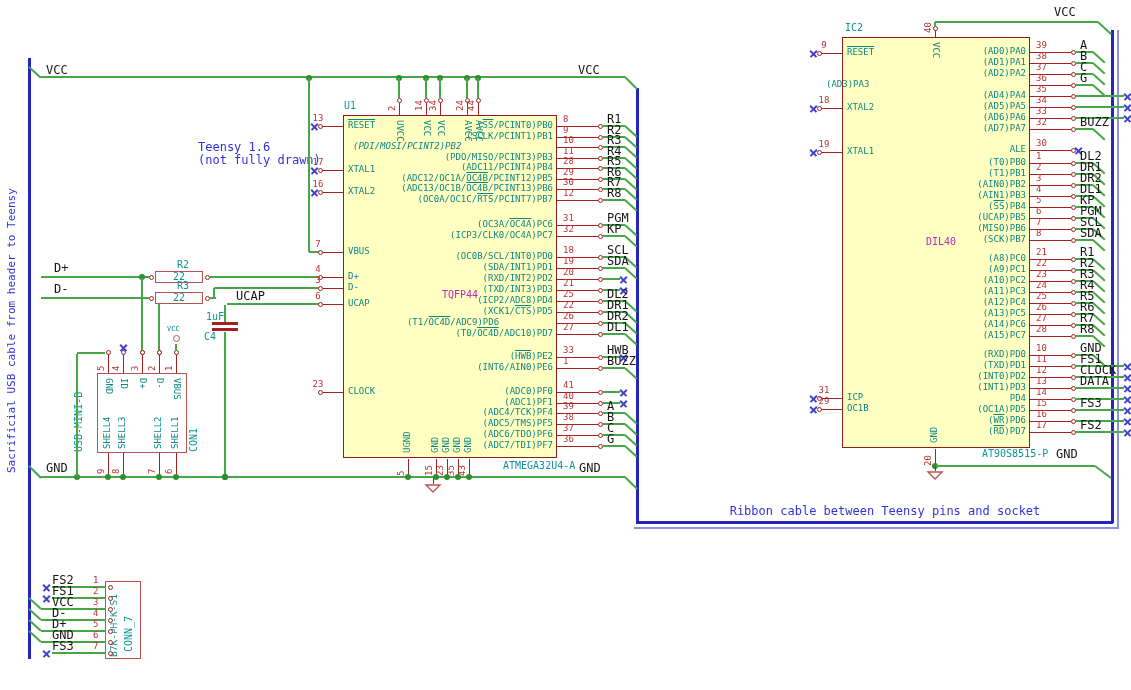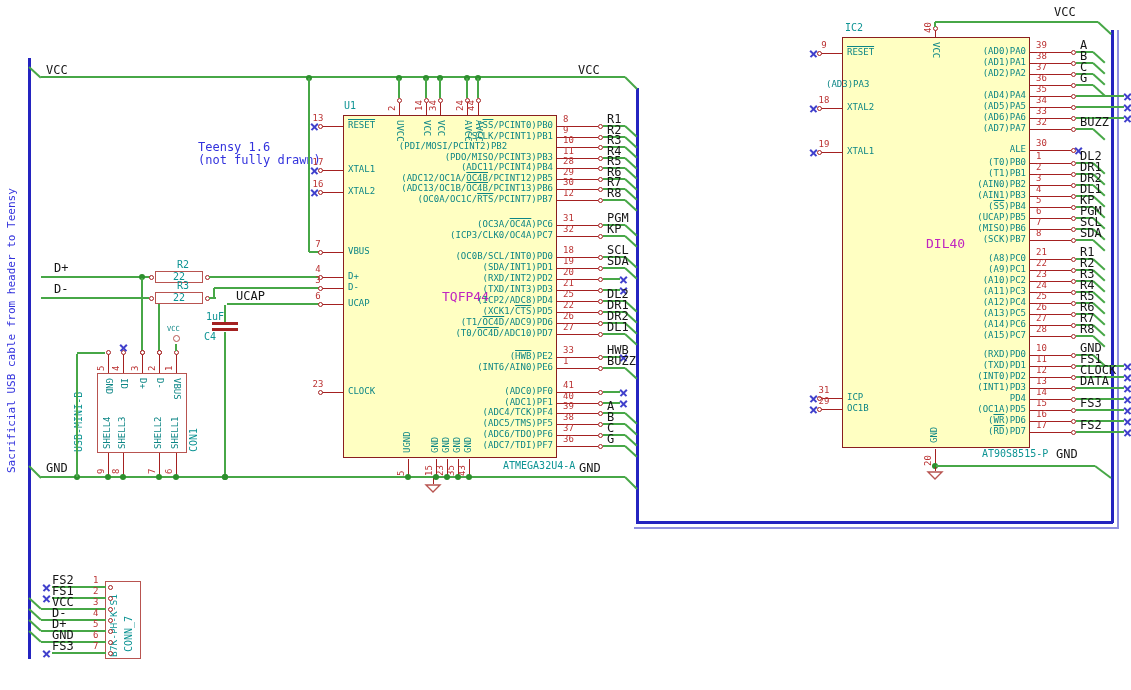--- a/index.html
+++ b/index.html
@@ -13,37 +13,38 @@
   .slant{position:absolute;height:2px;background:var(--wire);transform-origin:0 50%;}
   .dot{position:absolute;width:6px;height:6px;border-radius:50%;background:var(--junction);}
   .pcirc{position:absolute;width:5px;height:5px;border-radius:50%;border:1px solid var(--pin);background:#fff;box-sizing:border-box;}
   .ncx{position:absolute;width:9px;height:9px;}
   .ncx i{position:absolute;left:0;top:4px;width:9px;height:1.5px;background:var(--nc);}
   .ncx i.a{transform:rotate(45deg);} .ncx i.b{transform:rotate(-45deg);}
   .nlabel{position:absolute;font-size:12px;line-height:1;color:var(--netlabel);white-space:nowrap;}
   .pinnum{position:absolute;font-size:9px;line-height:1;color:var(--pinnum);white-space:nowrap;}
   .pinname{position:absolute;font-size:9px;line-height:1;color:var(--pinname);white-space:nowrap;}
   .ref{position:absolute;font-size:10px;line-height:1;color:var(--ref);white-space:nowrap;}
-  .fp{position:absolute;font-size:13px;line-height:1;color:var(--fp);white-space:nowrap;}
+  .fp{position:absolute;font-size:10px;line-height:1;color:var(--fp);white-space:nowrap;}
   .note{position:absolute;font-size:12px;line-height:1.15;color:var(--note);white-space:nowrap;}
   .vt{position:absolute;white-space:nowrap;line-height:1;}
   .ccw{transform:rotate(-90deg);transform-origin:0 0;}
   .cw{transform:rotate(90deg);transform-origin:0 0;}
   .icbody{position:absolute;background:var(--fill);border:1.6px solid var(--body);box-sizing:border-box;}
   .devbody{position:absolute;background:#fff;border:1.4px solid var(--dev);box-sizing:border-box;}
   .ov{text-decoration:overline;}
   svg{position:absolute;overflow:visible;}
 </style>
 </head>
 <body>
 
 <div id="canvas">
   <div class="note" style="left:198px;top:141px;">Teensy 1.6</div>
   <div class="note" style="left:198px;top:154px;">(not fully drawn)</div>
   <div class="note vt ccw" style="left:6px;top:473px;font-size:11px;">Sacrificial USB cable from header to Teensy</div>
+  <div class="note" style="left:660px;top:505px;width:450px;text-align:center;">Ribbon cable between Teensy pins and socket</div>
 <div class="bus" style="left: 28px; top: 58px; width: 2.5px; height: 601px;"></div>
     <div class="bus" style="left: 636px; top: 88px; width: 2.5px; height: 436px;"></div>
     <div class="bus" style="left: 636px; top: 521px; width: 477px; height: 2.5px;"></div>
     <div class="bus" style="left: 1111px; top: 30px; width: 2.5px; height: 493px;"></div>
     <div class="busline2" style="left: 1117px; top: 30px; width: 1.5px; height: 498px;"></div>
     <div class="busline2" style="left: 634px; top: 527px; width: 485px; height: 1.5px;"></div>
     <div class="nlabel" style="left: 46px; top: 64px;"><span>VCC</span></div>
     <div class="nlabel" style="left: 578px; top: 64px;"><span>VCC</span></div>
     <div class="nlabel" style="left: 54px; top: 262px;"><span>D+</span></div>
     <div class="nlabel" style="left: 54px; top: 283px;"><span>D-</span></div>
@@ -171,21 +172,21 @@
     <div class="stub" style="left: 557px; top: 136.5px; width: 41px; height: 1.5px;"></div>
     <div class="pcirc" style="left: 597.5px; top: 134.5px;"></div>
     <div class="pinnum" style="left: 563px; top: 126px; width: 30px;"><span>9</span></div>
     <div class="pinname" style="left: 353px; top: 132px; width: 200px; text-align: right;"><span>(SCLK/PCINT1)PB1</span></div>
     <div class="wire" style="left: 603px; top: 136px; width: 22px; height: 2px;"></div>
     <div class="slant" style="left: 625px; top: 136px; width: 16.2788px; transform: rotate(42.5104deg);"></div>
     <div class="nlabel" style="left: 607px; top: 124px;"><span>R2</span></div>
     <div class="stub" style="left: 557px; top: 146.5px; width: 41px; height: 1.5px;"></div>
     <div class="pcirc" style="left: 597.5px; top: 144.5px;"></div>
     <div class="pinnum" style="left: 563px; top: 136px; width: 30px;"><span>10</span></div>
-    <div class="pinname" style="left: 353px; top: 142px; width: 200px; text-align: center;"><span>(PDI/MOSI/PCINT2)PB2</span></div>
+    <div class="pinname" style="left: 353px; top: 142px; width: 200px; text-align: left; font-style: italic;"><span>(PDI/MOSI/PCINT2)PB2</span></div>
     <div class="wire" style="left: 603px; top: 146px; width: 22px; height: 2px;"></div>
     <div class="slant" style="left: 625px; top: 146px; width: 16.2788px; transform: rotate(42.5104deg);"></div>
     <div class="nlabel" style="left: 607px; top: 134px;"><span>R3</span></div>
     <div class="stub" style="left: 557px; top: 157.5px; width: 41px; height: 1.5px;"></div>
     <div class="pcirc" style="left: 597.5px; top: 155.5px;"></div>
     <div class="pinnum" style="left: 563px; top: 147px; width: 30px;"><span>11</span></div>
     <div class="pinname" style="left: 353px; top: 153px; width: 200px; text-align: right;"><span>(PDO/MISO/PCINT3)PB3</span></div>
     <div class="wire" style="left: 603px; top: 157px; width: 22px; height: 2px;"></div>
     <div class="slant" style="left: 625px; top: 157px; width: 16.2788px; transform: rotate(42.5104deg);"></div>
     <div class="nlabel" style="left: 607px; top: 145px;"><span>R4</span></div>
@@ -273,21 +274,21 @@
     <div class="stub" style="left: 557px; top: 311.5px; width: 41px; height: 1.5px;"></div>
     <div class="pcirc" style="left: 597.5px; top: 309.5px;"></div>
     <div class="pinnum" style="left: 563px; top: 301px; width: 30px;"><span>22</span></div>
     <div class="pinname" style="left: 353px; top: 307px; width: 200px; text-align: right;"><span>(XCK1/</span><span class="ov">CTS</span><span>)PD5</span></div>
     <div class="wire" style="left: 603px; top: 311px; width: 22px; height: 2px;"></div>
     <div class="slant" style="left: 625px; top: 311px; width: 16.2788px; transform: rotate(42.5104deg);"></div>
     <div class="nlabel" style="left: 607px; top: 299px;"><span>DR1</span></div>
     <div class="stub" style="left: 557px; top: 322.5px; width: 41px; height: 1.5px;"></div>
     <div class="pcirc" style="left: 597.5px; top: 320.5px;"></div>
     <div class="pinnum" style="left: 563px; top: 312px; width: 30px;"><span>26</span></div>
-    <div class="pinname" style="left: 353px; top: 318px; width: 200px; text-align: right;"><span>(T1/</span><span class="ov">OC4D</span><span>/ADC9)PD6</span></div>
+    <div class="pinname" style="left: 353px; top: 318px; width: 200px; text-align: center;"><span>(T1/</span><span class="ov">OC4D</span><span>/ADC9)PD6</span></div>
     <div class="wire" style="left: 603px; top: 322px; width: 22px; height: 2px;"></div>
     <div class="slant" style="left: 625px; top: 322px; width: 16.2788px; transform: rotate(42.5104deg);"></div>
     <div class="nlabel" style="left: 607px; top: 310px;"><span>DR2</span></div>
     <div class="stub" style="left: 557px; top: 333.5px; width: 41px; height: 1.5px;"></div>
     <div class="pcirc" style="left: 597.5px; top: 331.5px;"></div>
     <div class="pinnum" style="left: 563px; top: 323px; width: 30px;"><span>27</span></div>
     <div class="pinname" style="left: 353px; top: 329px; width: 200px; text-align: right;"><span>(T0/</span><span class="ov">OC4D</span><span>/ADC10)PD7</span></div>
     <div class="wire" style="left: 603px; top: 333px; width: 22px; height: 2px;"></div>
     <div class="slant" style="left: 625px; top: 333px; width: 16.2788px; transform: rotate(42.5104deg);"></div>
     <div class="nlabel" style="left: 607px; top: 321px;"><span>DL1</span></div>

